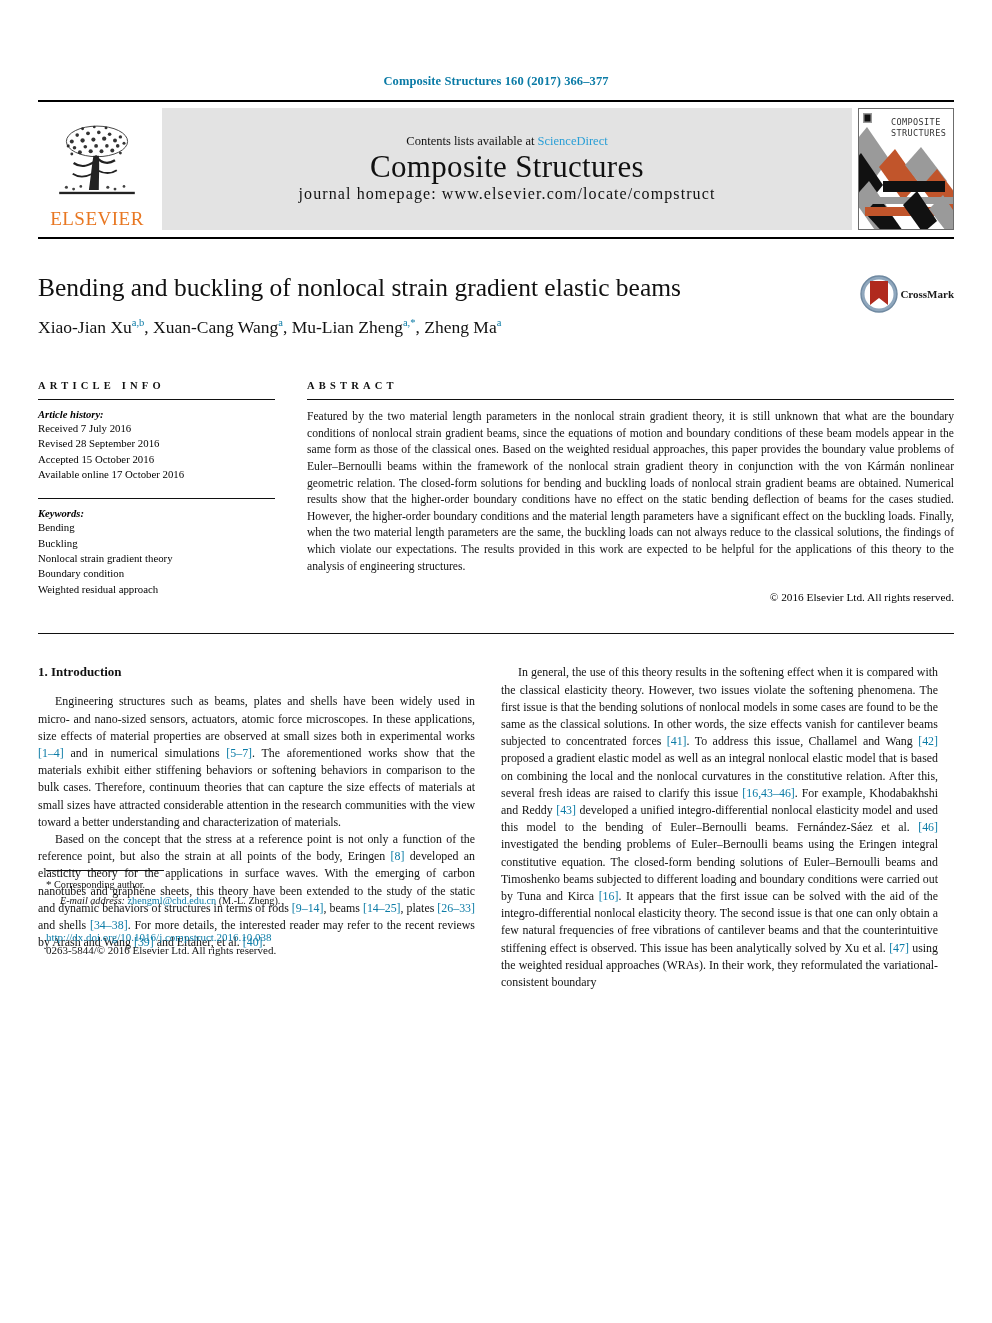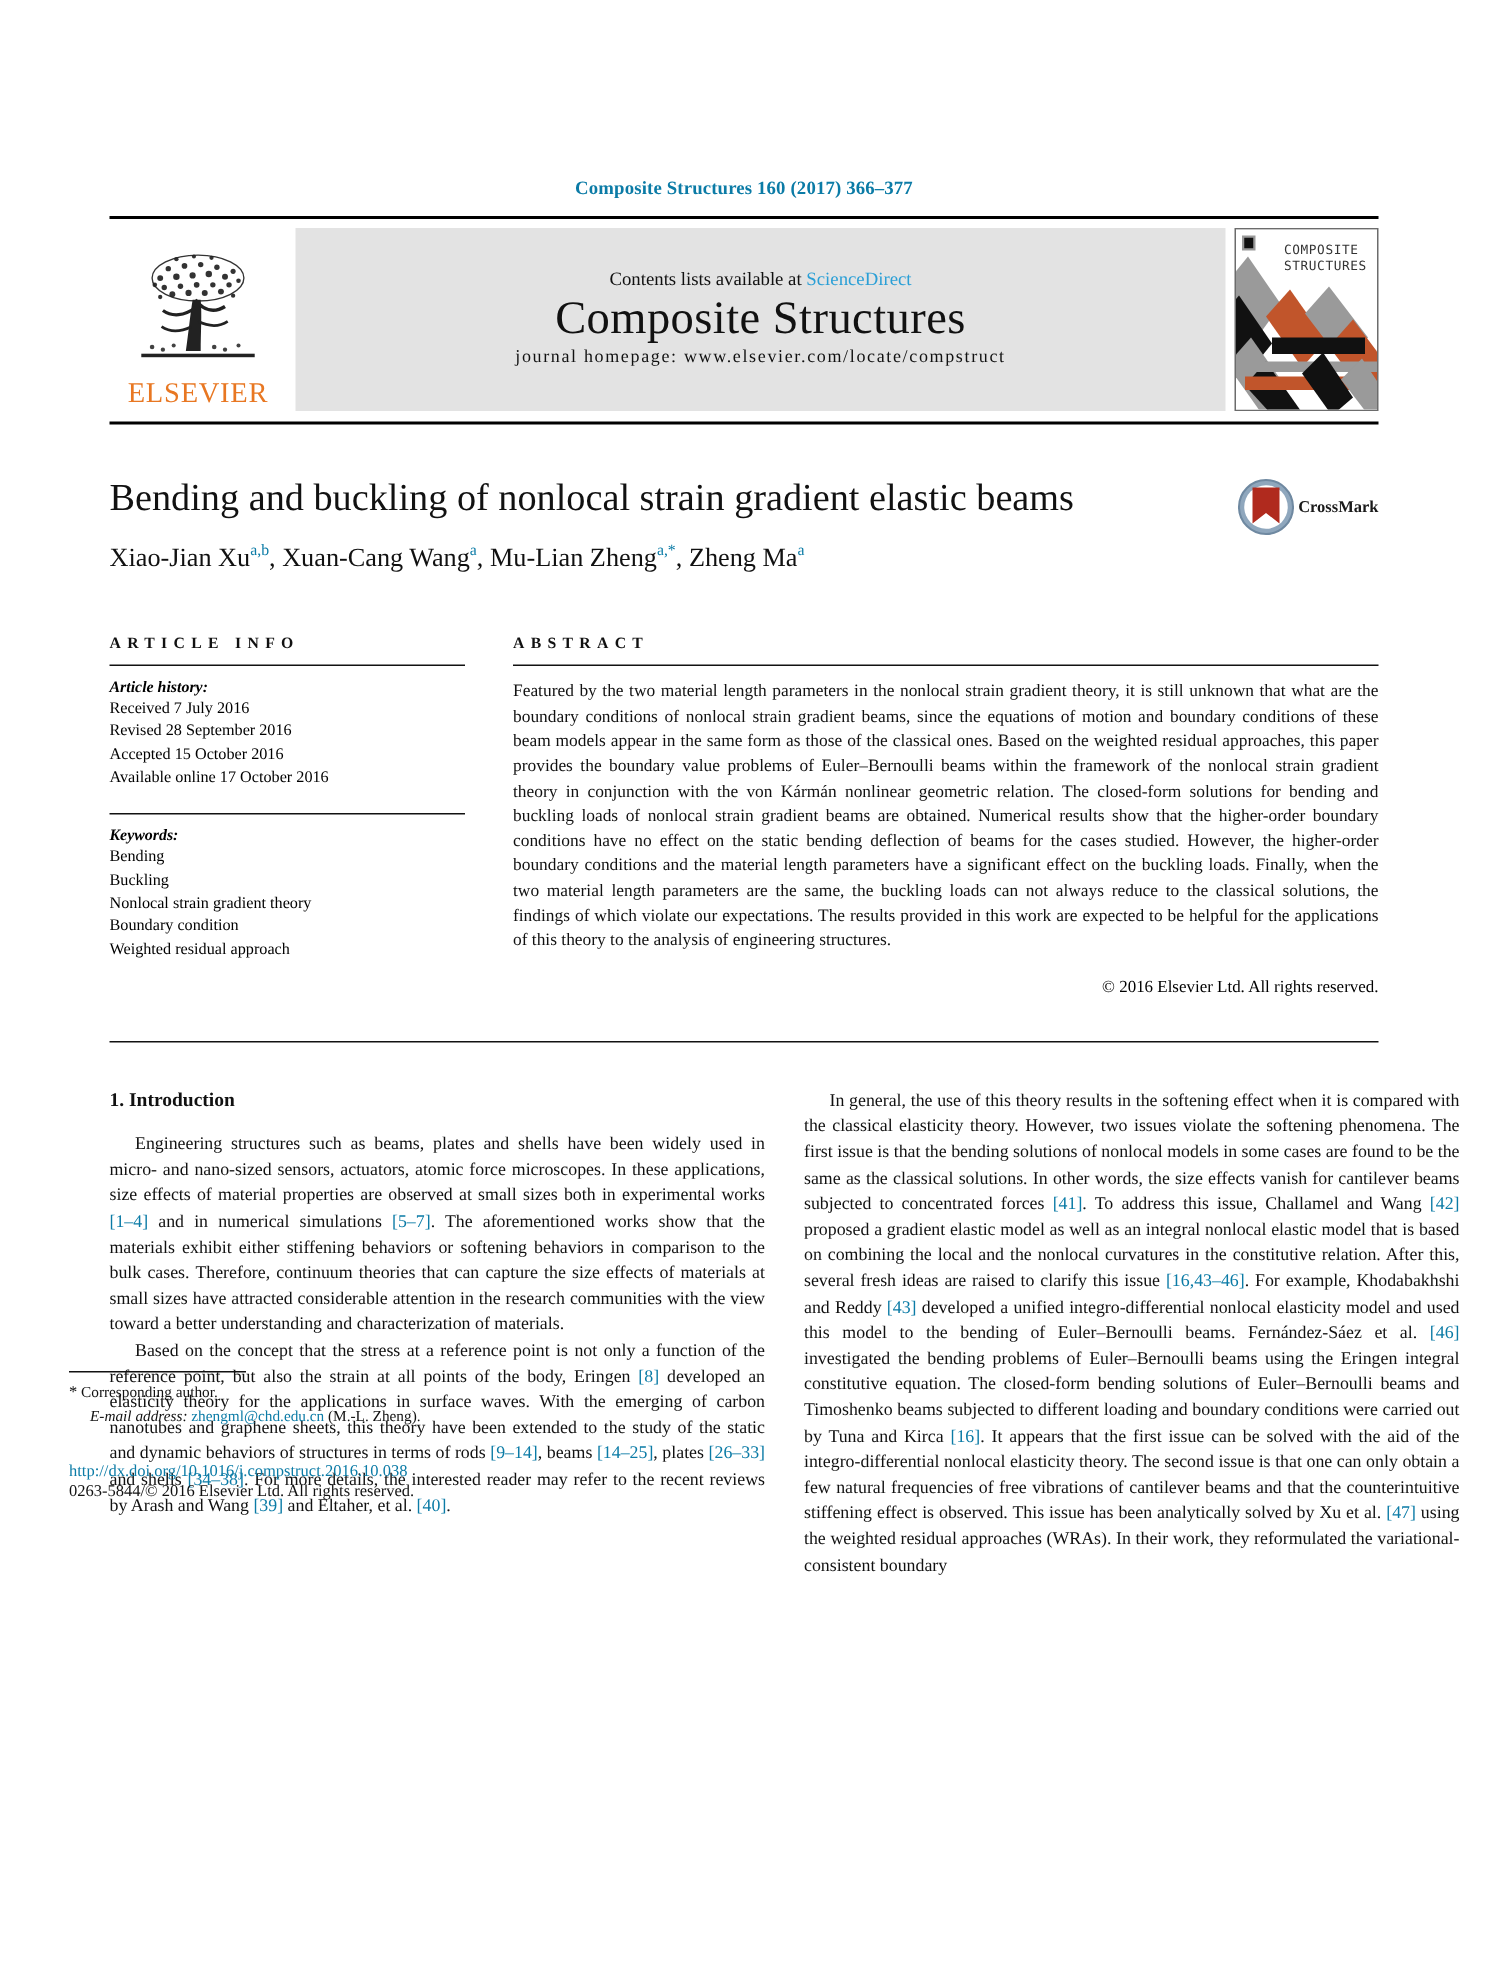--- a/index.html
+++ b/index.html
@@ -13,22 +13,21 @@
     font-family: "Liberation Serif", "DejaVu Serif", serif;
     color: #000;
     position: relative;
     overflow: hidden;
   }
   .page {
     position: relative;
     width: 992px;
     height: 978px;
     box-sizing: border-box;
-    padding: 0 73px;
-    margin-top: 44px;
+    padding: 0 38px;
   }
 
   
   .running-head {
     text-align: center;
     color: #0b7ba6;
     font-size: 12.5px;
     font-weight: bold;
     padding-top: 74px;
     letter-spacing: .1px;
@@ -87,21 +86,21 @@
   .contents-line .sd {
     color: #2a9fd6;
   }
   .journal-name {
     font-size: 31px;
     letter-spacing: .3px;
     color: #111;
     font-family: "Liberation Serif", serif;
   }
   .homepage-line {
-    font-size: 12px;
+    font-size: 16px;
     letter-spacing: 1.1px;
     color: #111;
   }
   .cover-block {
     width: 96px;
     flex: 0 0 96px;
     border: 1.5px solid #6c6c6c;
     box-sizing: border-box;
     position: relative;
     overflow: hidden;

